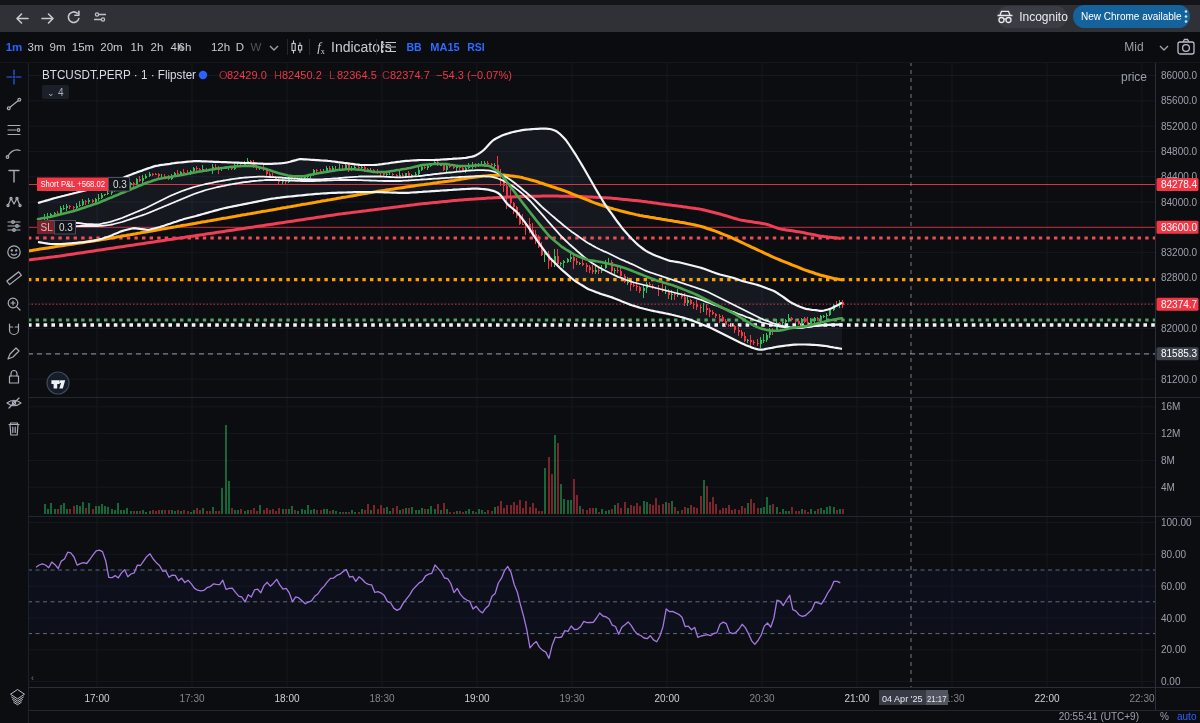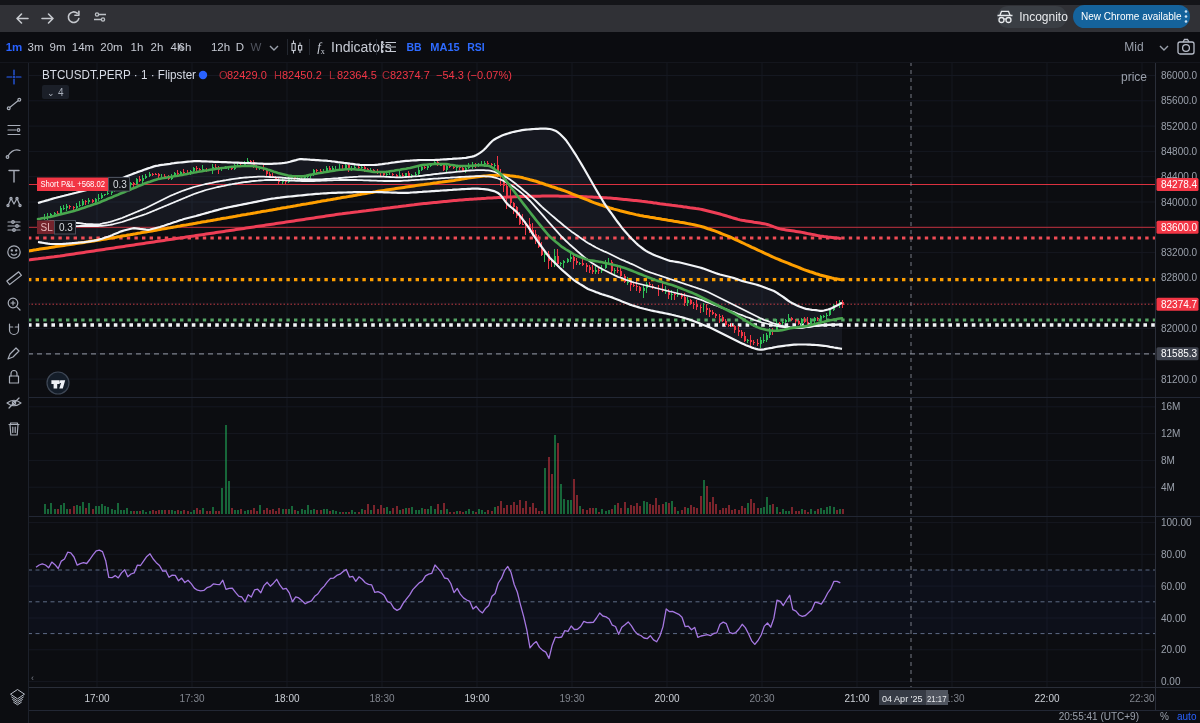--- a/index.html
+++ b/index.html
@@ -1532,21 +1532,21 @@
             <circle cx="4" cy="8.5" r="1.3"></circle>
             <circle cx="4" cy="13.5" r="1.3"></circle>
           </g>
         </svg>
       </div>
 </div>
 <div class="tvbar">
  <span class="iv" style="left:4px;width:20px;color:#2962ff;font-weight:bold">1m</span>
  <span class="iv" style="left:25px;width:21px">3m</span>
  <span class="iv" style="left:47px;width:21px">9m</span>
- <span class="iv" style="left:70px;width:26px">14m</span>
+ <span class="iv" style="left:70px;width:26px">15m</span>
  <span class="iv" style="left:98px;width:27px">20m</span>
  <span class="iv" style="left:127px;width:20px">1h</span>
  <span class="iv" style="left:147px;width:20px">2h</span>
  <span class="iv" style="left:167px;width:20px">4h</span>
  <span class="iv" style="left:175px;width:20px">6h</span>
  <span class="iv" style="left:208px;width:25px">12h</span>
  <span class="iv" style="left:233px;width:14px">D</span>
  <span class="iv" style="left:248px;width:16px;color:#50545e">W</span>
  <svg width="10" height="8" style="position:absolute;left:269px;top:12px">
         <path d="M1 2 l4 4 4 -4" stroke="#9aa0ab" stroke-width="1.4" fill="none"></path>

